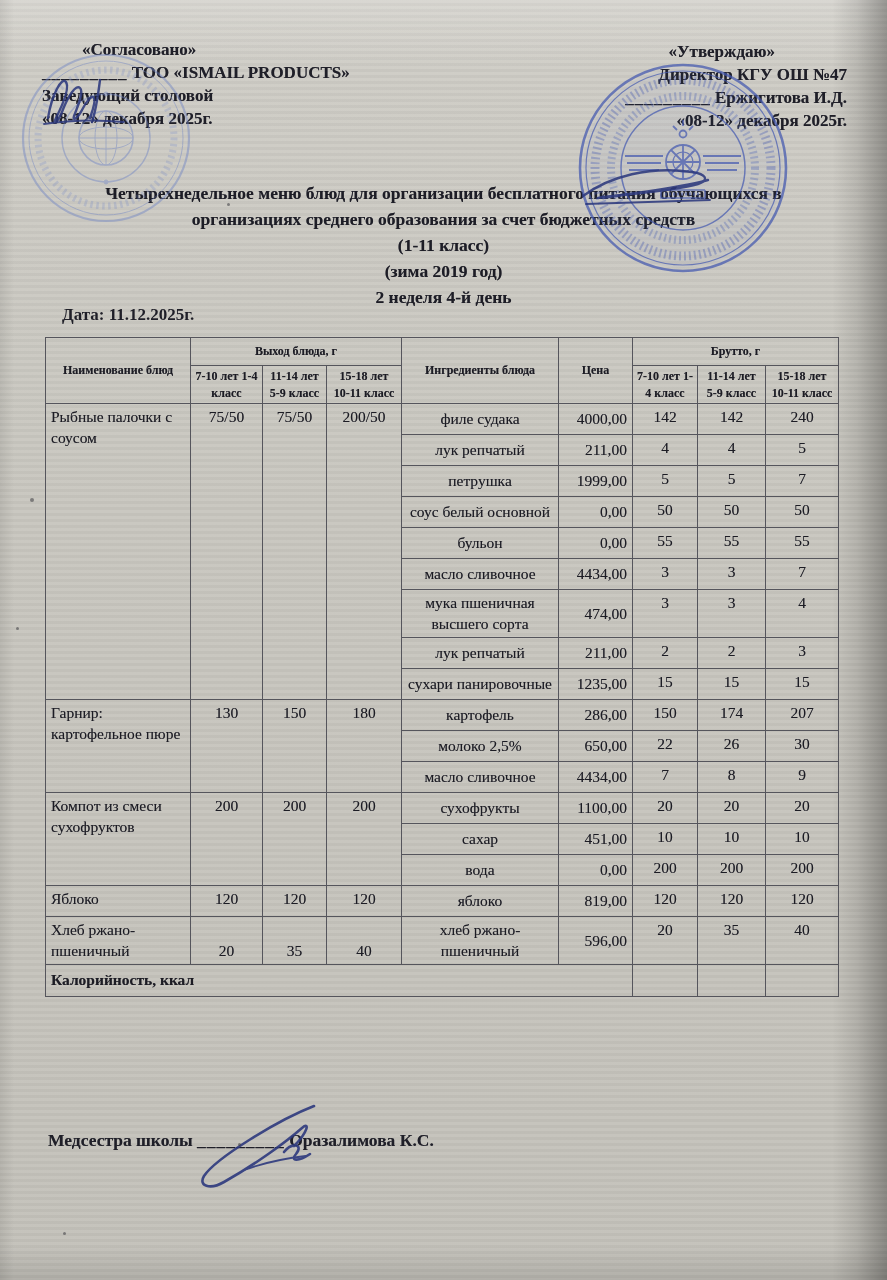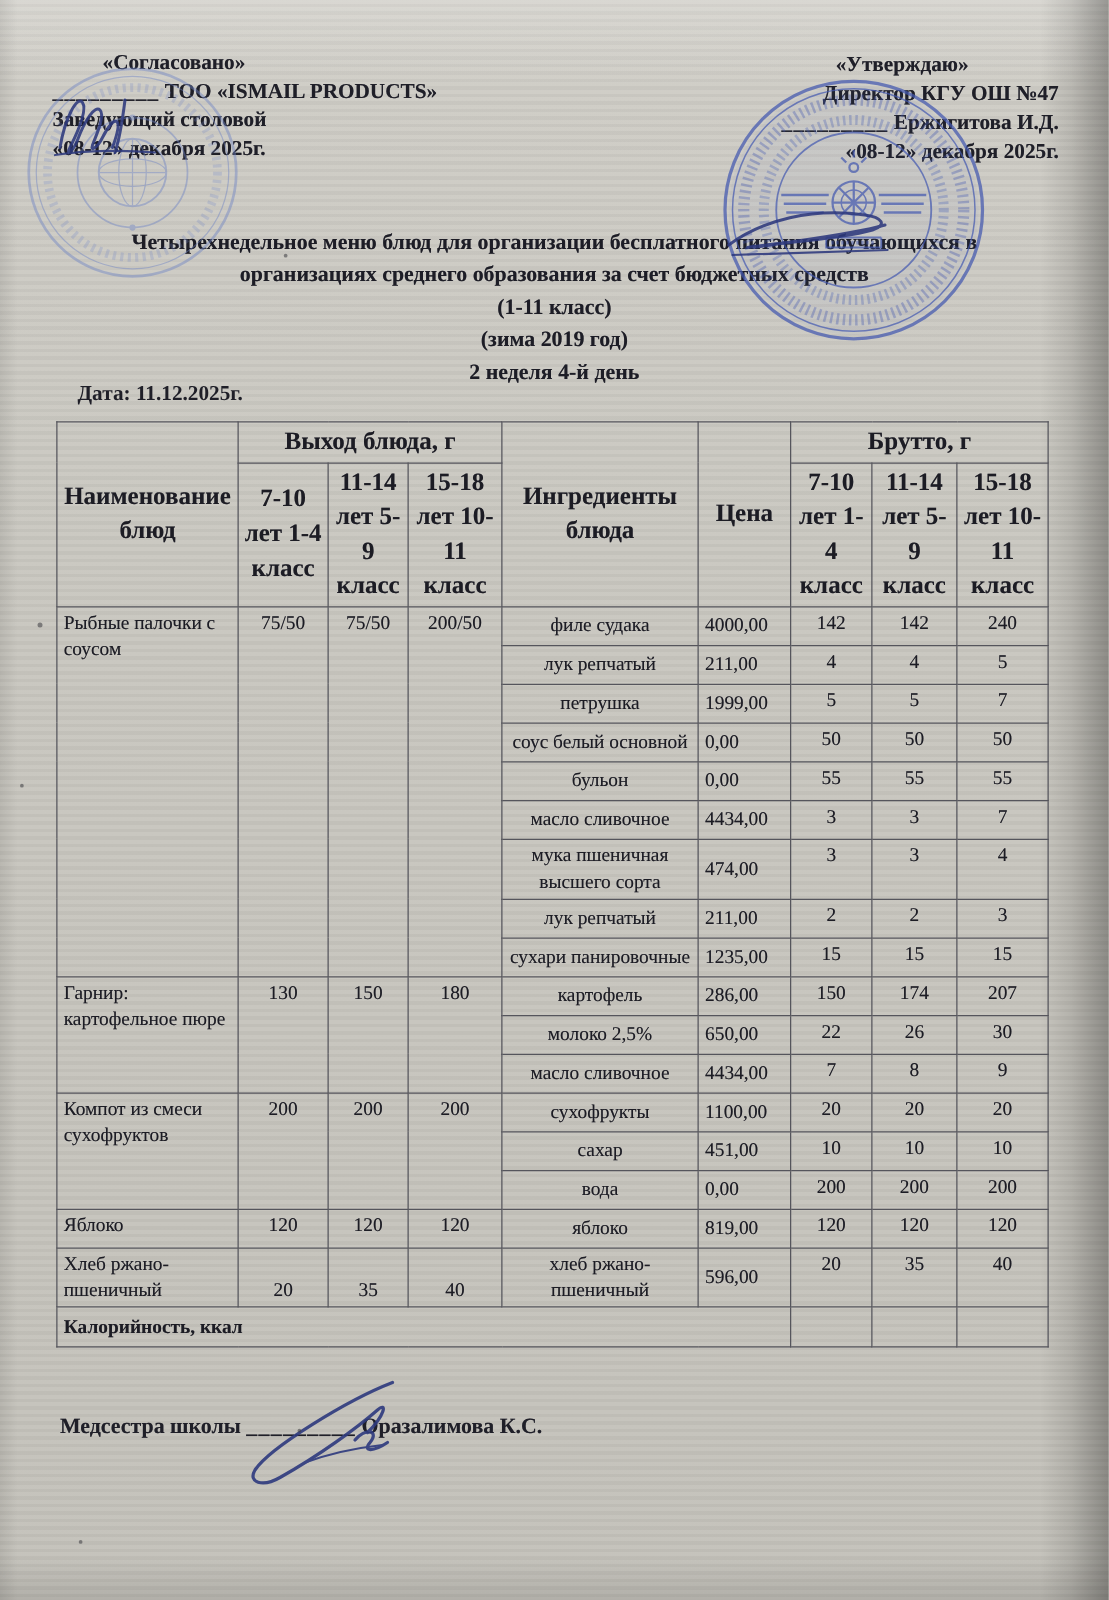--- a/index.html
+++ b/index.html
@@ -34,25 +34,25 @@
     text-shadow:0 0 .5px rgba(35,35,50,.5);}
   #date-line{left:62px;top:305px;font-weight:bold;font-size:17px;color:#1f1f28;}
   
   #menu-table{
     position:absolute;left:45px;top:337px;width:793px;
     border-collapse:collapse;table-layout:fixed;
     font-size:15.5px;color:#1c1c24;
     text-shadow:0 0 .4px rgba(30,30,45,.45);
   }
   #menu-table th,#menu-table td{border:1px solid #55555c;padding:2px 5px;line-height:1.38;}
-  #menu-table th{font-weight:bold;text-align:center;vertical-align:middle;font-size:20px;padding:2px 4px;margin-left:24px;}
+  #menu-table th{font-weight:bold;text-align:center;vertical-align:middle;font-size:12px;padding:2px 4px;margin-left:24px;}
   #menu-table .gh{height:28px;}
   .c-name{text-align:left;vertical-align:top;}
   .c-ing{text-align:center;vertical-align:middle;}
-  .c-price{text-align:left;vertical-align:middle;}
+  .c-price{text-align:right;vertical-align:middle;}
   .c-num{text-align:center;vertical-align:top;}
   .v-bottom{vertical-align:bottom !important;}
   .row-base td{height:26px;}
   .c-cal{font-weight:bold;text-align:left;height:27px;margin-left:15px;}
   
   #footer-line{left:48px;top:1130px;font-weight:bold;font-size:17.5px;color:#1f1f28;
     text-shadow:0 0 .5px rgba(35,35,50,.5);}
   
   .stamp,.sig{position:absolute;pointer-events:none;}
   .speck{position:absolute;background:#3a3a40;border-radius:50%;opacity:.55;}

